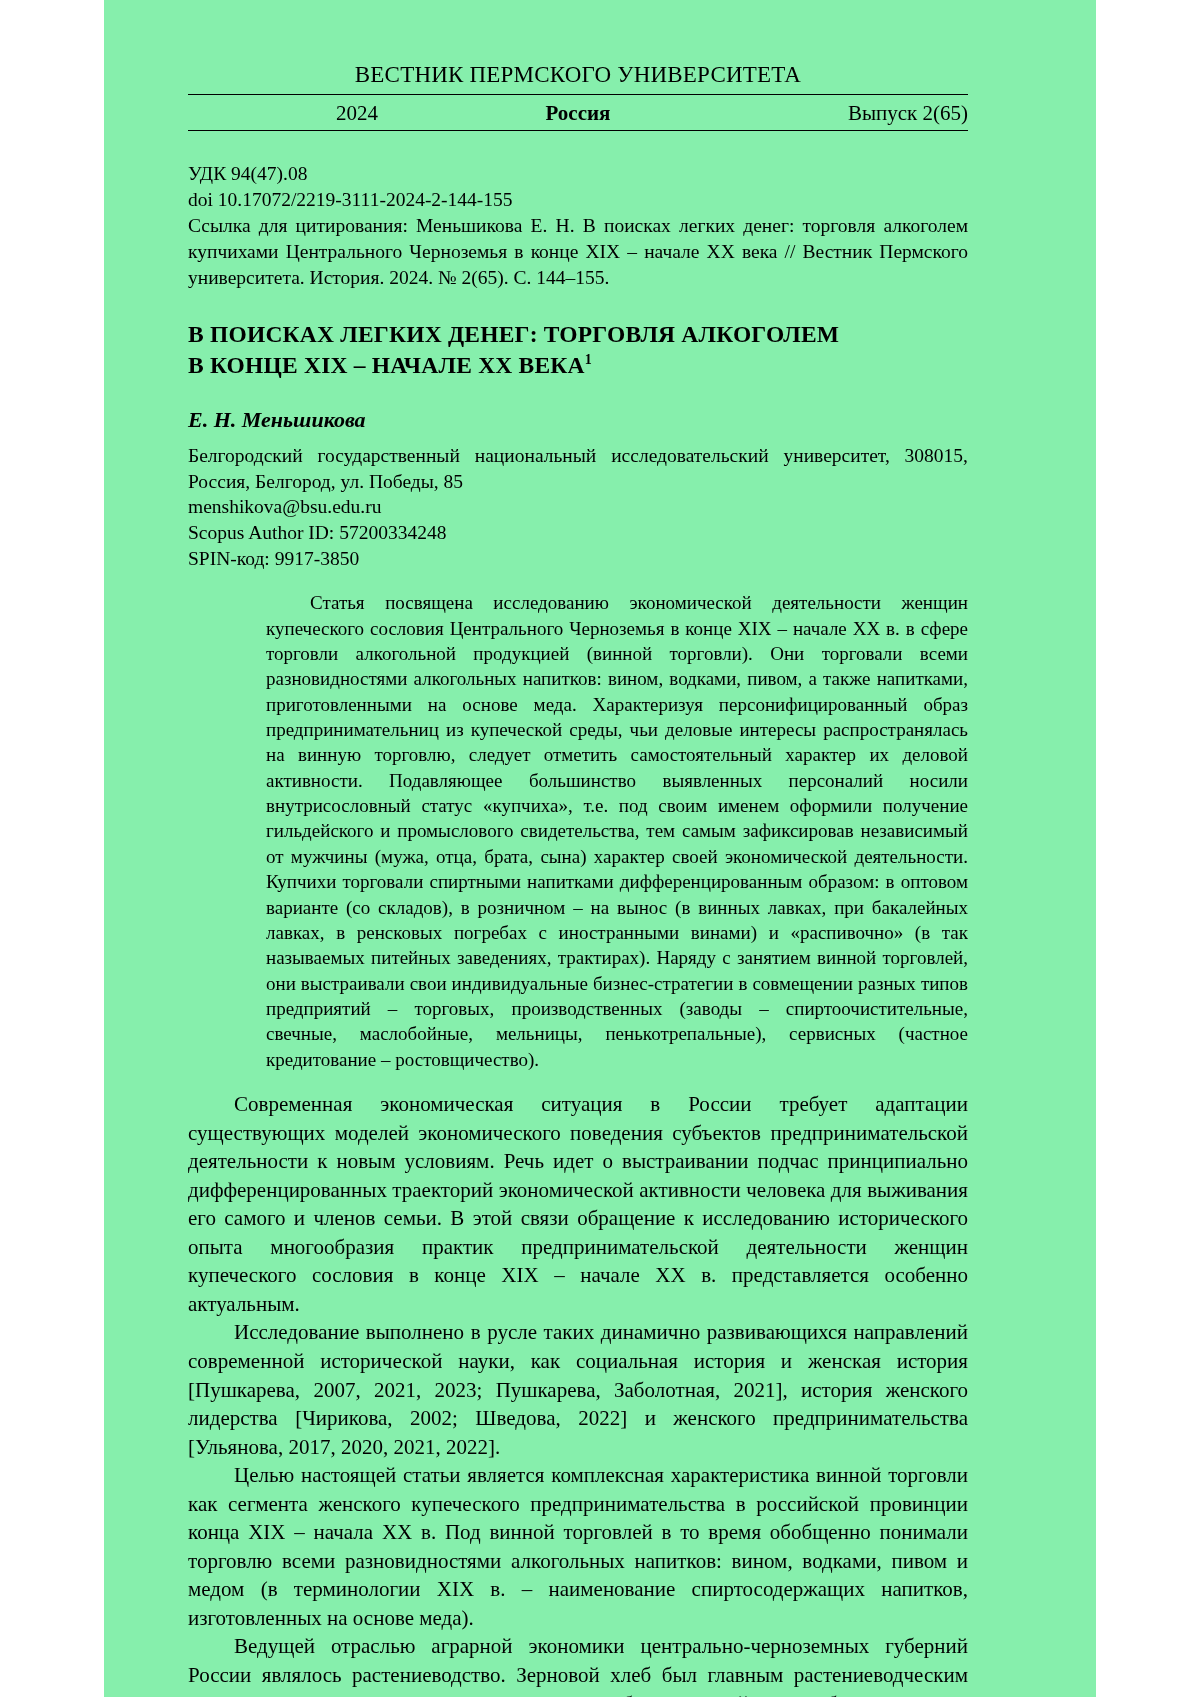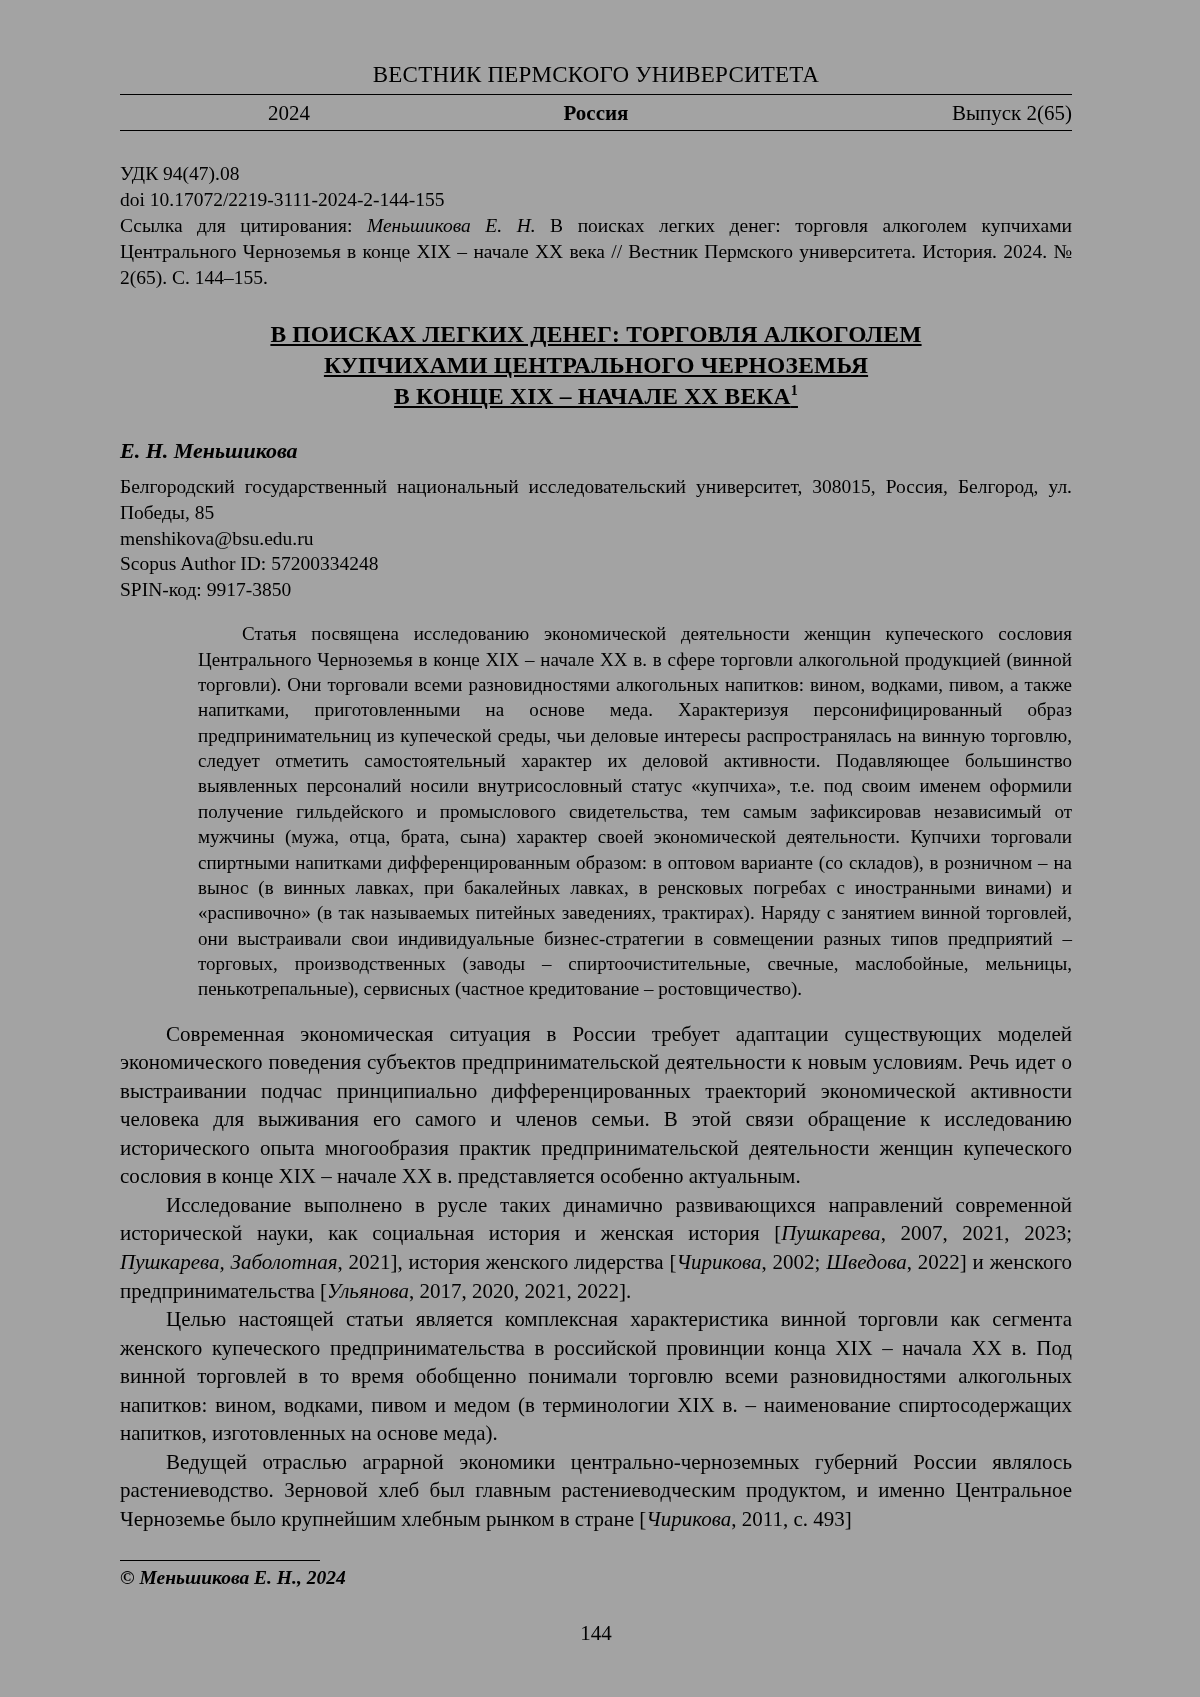--- a/index.html
+++ b/index.html
@@ -6,26 +6,26 @@
     margin: 0;
     padding: 0;
     background: #ffffff;
   }
   body {
     font-family: "Liberation Serif", serif;
     color: #000000;
   }
   .page {
     position: relative;
-    width: 1200px;
+    width: 992px;
     height: 1697px;
     margin: 0 auto;
-    background: #a3a3a3;
+    background: #86efac;
     box-sizing: border-box;
-    padding: 62px 128px 40px 120px;
+    padding: 62px 128px 40px 84px;
   }
   .journal-title {
     text-align: center;
     font-size: 23px;
     letter-spacing: 0.2px;
     margin: 0 0 6px 0;
     white-space: nowrap;
   }
   .header-rule {
     border: 0;
@@ -54,29 +54,28 @@
   .meta {
     font-size: 19.5px;
     line-height: 1.33;
   }
   .meta div { margin: 0; }
   .citation {
     text-align: justify;
     text-justify: inter-word;
     margin-top: 0;
   }
-  .it { font-style: italic; }
+  .it { }
   .title {
-    text-align: center;
+    text-align: left;
     font-weight: bold;
     font-size: 23.5px;
     line-height: 1.32;
     margin: 28px 0 26px 0;
     letter-spacing: 0.2px;
-    text-decoration: underline;
   }
   .title sup { font-size: 14px; vertical-align: super; }
   .author {
     font-weight: bold;
     font-style: italic;
     font-size: 22px;
     margin: 0 0 10px 0;
   }
   .affil {
     font-size: 19.5px;
@@ -144,21 +143,20 @@
   <hr class="header-rule2">
 
   <div class="meta">
     <div>УДК 94(47).08</div>
     <div>doi 10.17072/2219-3111-2024-2-144-155</div>
     <div class="citation"><span>Ссылка для цитирования:</span> <span class="it">Меньшикова Е. Н.</span><span> В поисках легких денег: торговля алкоголем купчихами Центрального Черноземья в конце XIX – начале XX века // Вестник Пермского университета. История. 2024. № 2(65). С. 144–155.</span></div>
   </div>
 
   <div class="title">
     <div>В ПОИСКАХ ЛЕГКИХ ДЕНЕГ: ТОРГОВЛЯ АЛКОГОЛЕМ</div>
-    <div>КУПЧИХАМИ ЦЕНТРАЛЬНОГО ЧЕРНОЗЕМЬЯ</div>
     <div><span>В КОНЦЕ XIX – НАЧАЛЕ XX ВЕКА</span><sup>1</sup></div>
   </div>
 
   <div class="author">Е. Н. Меньшикова</div>
   <div class="affil">Белгородский государственный национальный исследовательский университет, 308015, Россия, Белгород, ул. Победы, 85</div>
   <div class="contact">menshikova@bsu.edu.ru</div>
   <div class="contact">Scopus Author ID: 57200334248</div>
   <div class="contact">SPIN-код: 9917-3850</div>
 
   <div class="abstract">Статья посвящена исследованию экономической деятельности женщин купеческого сословия Центрального Черноземья в конце XIX – начале XX в. в сфере торговли алкогольной продукцией (винной торговли). Они торговали всеми разновидностями алкогольных напитков: вином, водками, пивом, а также напитками, приготовленными на основе меда. Характеризуя персонифицированный образ предпринимательниц из купеческой среды, чьи деловые интересы распространялась на винную торговлю, следует отметить самостоятельный характер их деловой активности. Подавляющее большинство выявленных персоналий носили внутрисословный статус «купчиха», т.е. под своим именем оформили получение гильдейского и промыслового свидетельства, тем самым зафиксировав независимый от мужчины (мужа, отца, брата, сына) характер своей экономической деятельности. Купчихи торговали спиртными напитками дифференцированным образом: в оптовом варианте (со складов), в розничном – на вынос (в винных лавках, при бакалейных лавках, в ренсковых погребах с иностранными винами) и «распивочно» (в так называемых питейных заведениях, трактирах). Наряду с занятием винной торговлей, они выстраивали свои индивидуальные бизнес-стратегии в совмещении разных типов предприятий – торговых, производственных (заводы – спиртоочистительные, свечные, маслобойные, мельницы, пенькотрепальные), сервисных (частное кредитование – ростовщичество).</div>

